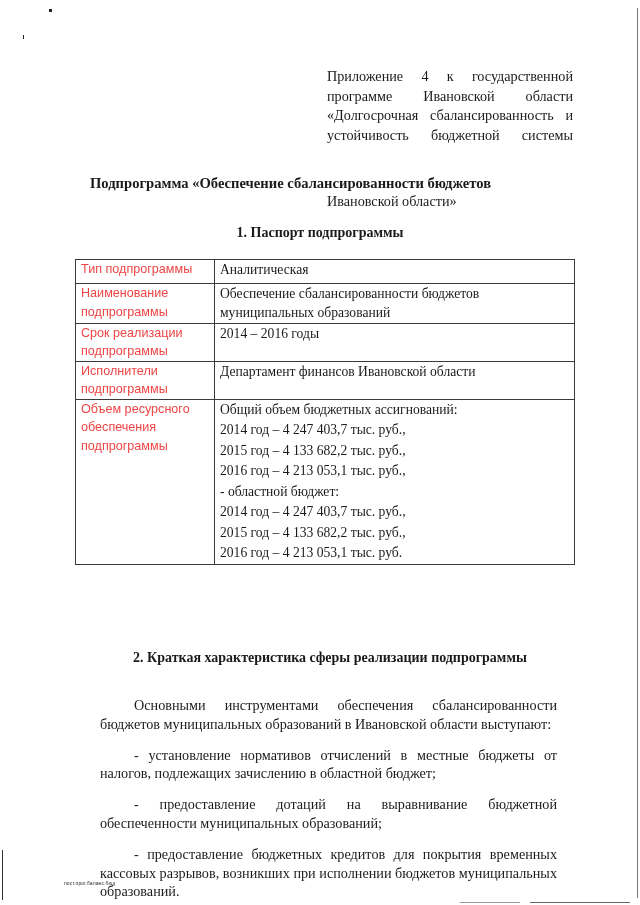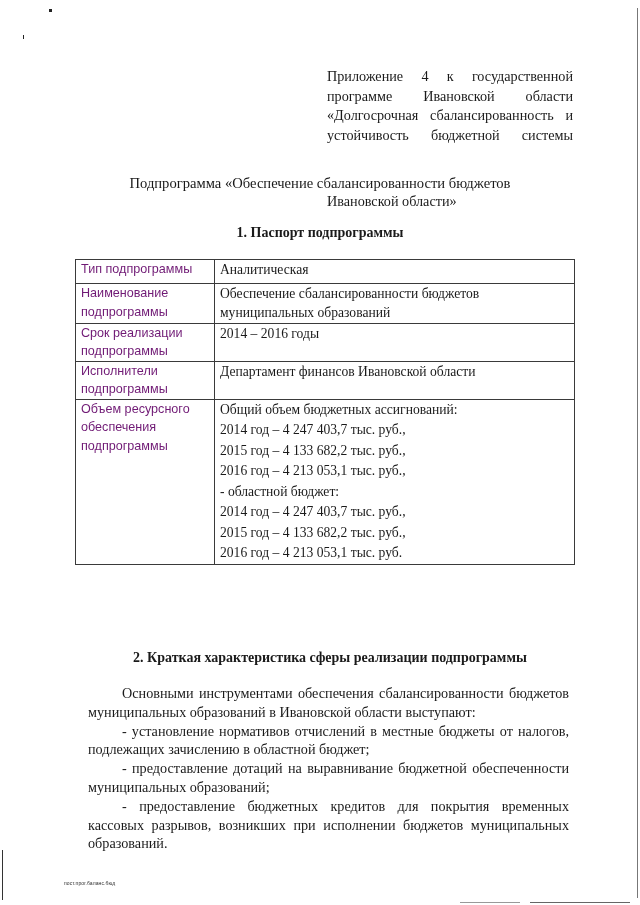--- a/index.html
+++ b/index.html
@@ -19,49 +19,49 @@
   .speck { position: absolute; background: #222; }
   .appendix-note {
     position: absolute; left: 327px; top: 67px; width: 246px;
     font-size: 14.2px; line-height: 19.6px; text-align: justify;
     text-align-last: left;
   }
   .appendix-note .ln { display: block; text-align: justify; text-align-last: justify; }
   .appendix-note .ln.last { text-align-last: left; margin-top: 47px; }
   .subprogram-title {
     position: absolute; left: 90px; top: 174px; width: 460px;
-    font-size: 14.6px; line-height: 19px; font-weight: normal; text-align: center;
+    font-size: 14.6px; line-height: 19px; font-weight: bold; text-align: left;
   }
   .section-heading {
     position: absolute; left: 0; width: 640px;
     font-size: 14px; font-weight: bold; text-align: center;
   }
   .section-heading.s1 { top: 225px; left: 10px; width: 620px; }
   .section-heading.s2 { top: 650px; left: 20px; width: 620px; }
   table.passport {
     position: absolute; left: 75px; top: 259px; width: 500px;
     border-collapse: collapse; font-size: 13.6px; line-height: 19.3px;
   }
   table.passport td {
     border: 1px solid #3a3a3a; vertical-align: top; padding: 0 5px 0 5px;
   }
   table.passport td.label-cell {
     width: 128px; font-family: "Liberation Sans", "DejaVu Sans", sans-serif;
-    font-size: 12.6px; line-height: 18.5px; color: #701a75;
+    font-size: 12.6px; line-height: 18.5px; color: #ef4444;
   }
   table.passport td.value-cell { font-size: 13.6px; }
   table.passport td.value-cell.funding { line-height: 20.5px; }
   table.passport td.value-cell.funding .fl {
     display: block; border-left: 0; 
   }
   .body-text {
     position: absolute; left: 88px; top: 684px; width: 481px;
     font-size: 14.2px; line-height: 18.8px; text-align: justify;
   }
-  .body-text p { margin: 0; text-indent: 34px; text-align: justify; }
+  .body-text p { margin: 12px; text-indent: 34px; text-align: justify; }
   .footer-file {
     position: absolute; left: 64px; top: 880px;
     font-family: "Liberation Sans", "DejaVu Sans", sans-serif;
     font-size: 5px; color: #333; letter-spacing: 0.1px;
   }
   .footer-dash {
     position: absolute; top: 902px; height: 1px; background: #999;
   }
 </style>
 </head>

